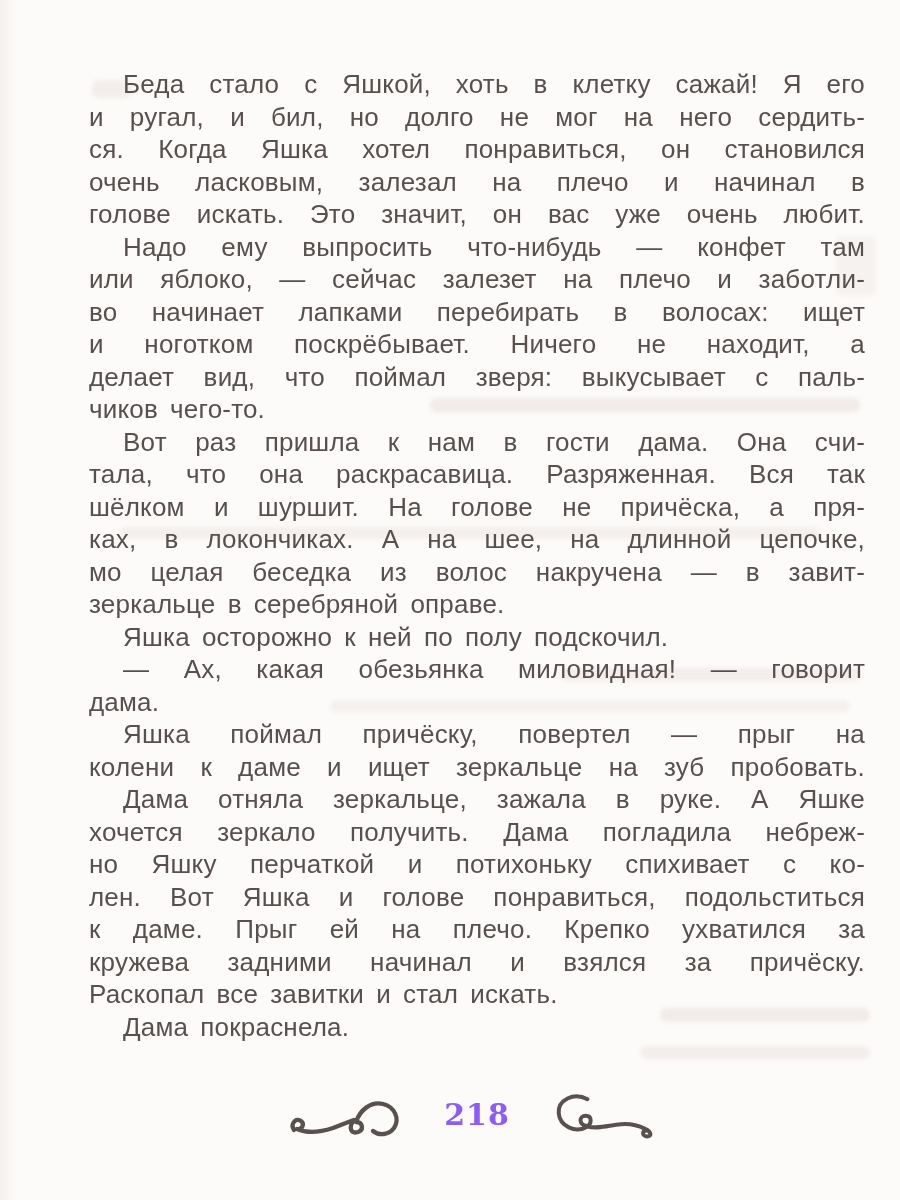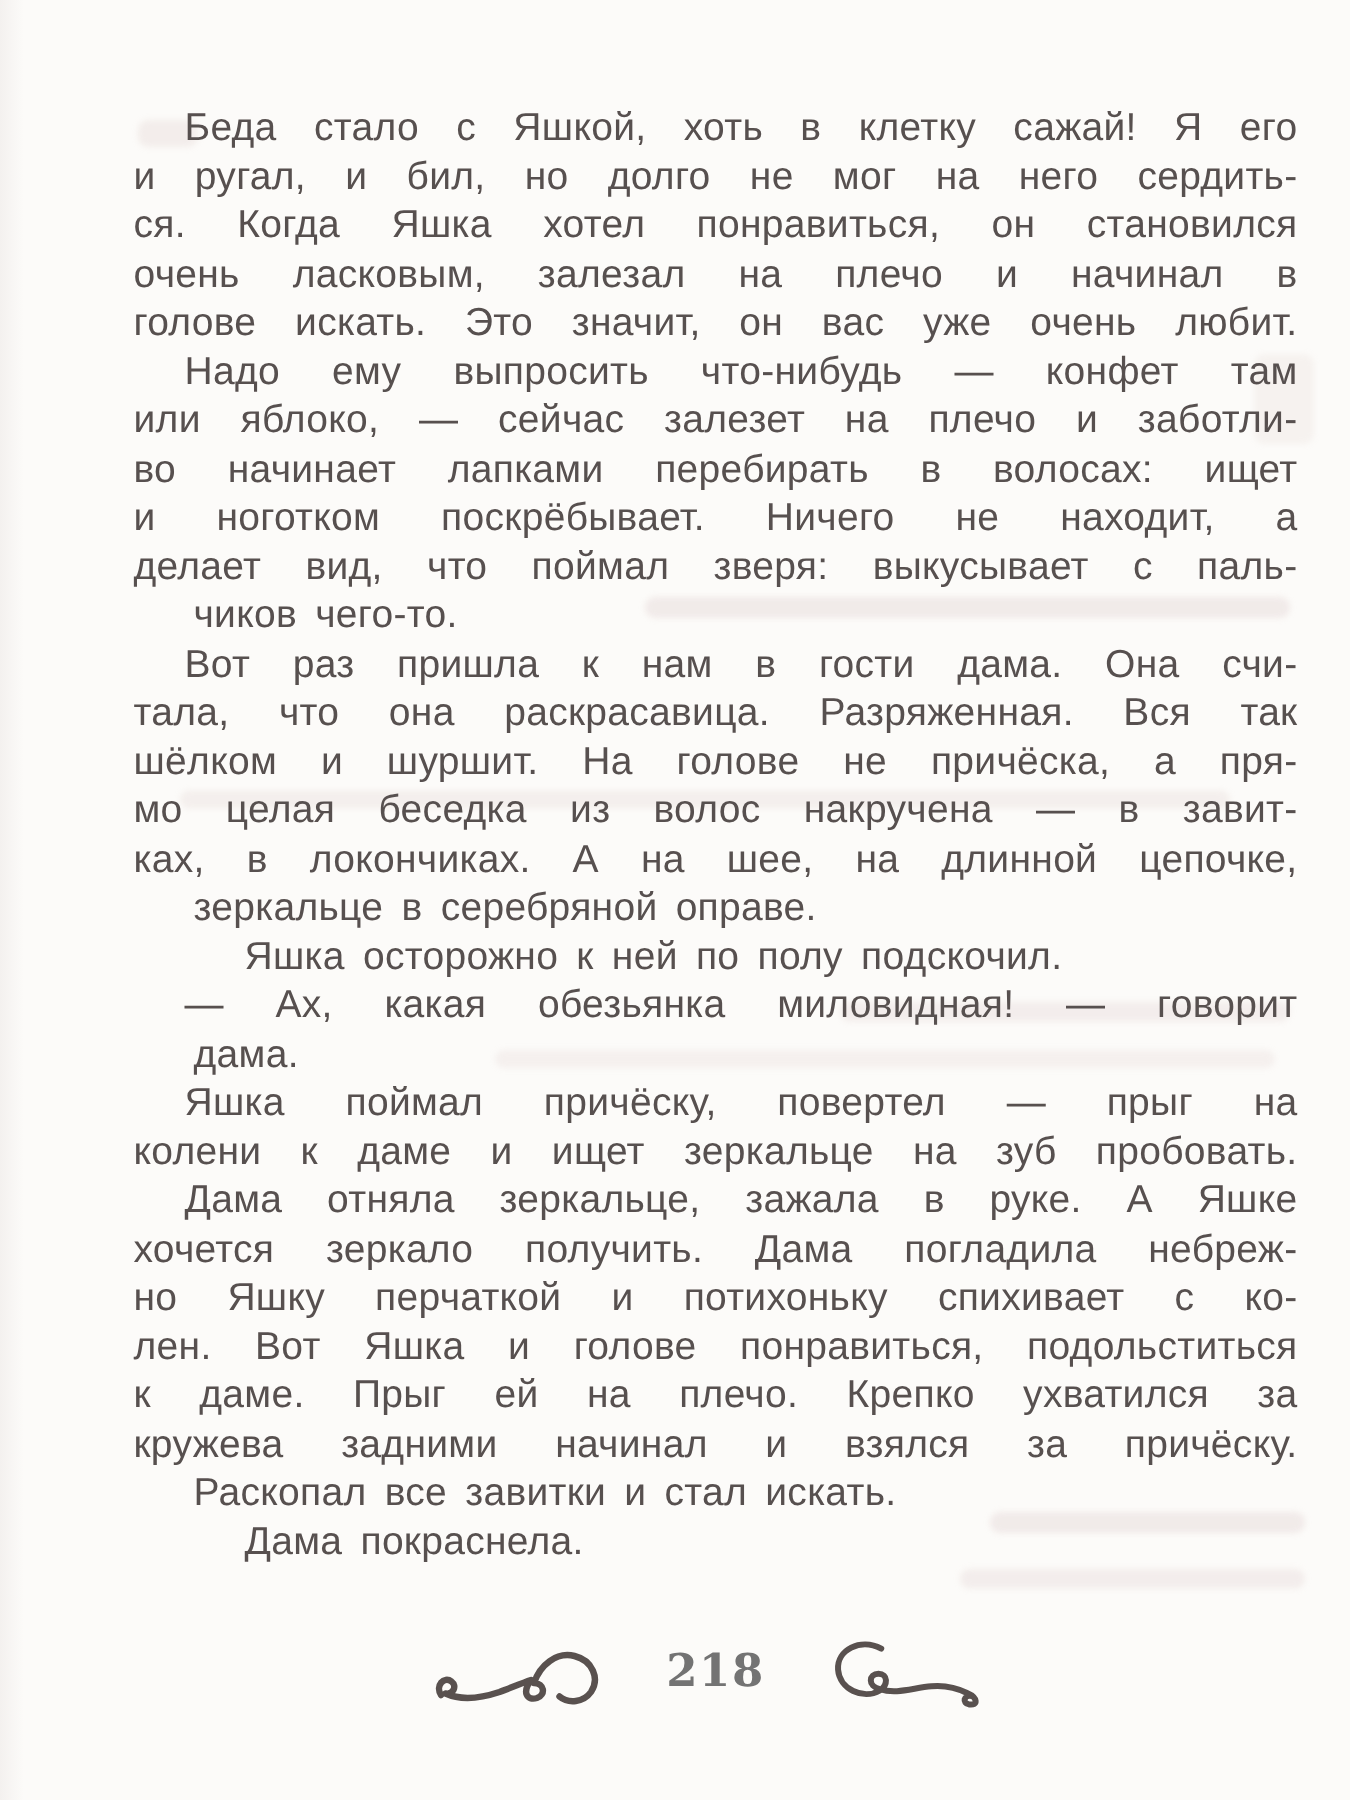--- a/index.html
+++ b/index.html
@@ -56,41 +56,40 @@
     letter-spacing:0.2px;
   }
   .line{
     text-align:justify;
     text-align-last:justify;
   }
   .line.indent{ text-indent:34px; }
   .line.no-just{
     text-align:left;
     text-align-last:left;
-    margin-left:40px;
   }
 
   .footer{
     position:absolute;
     left:89px;top:1086px;width:776px;height:56px;
     display:flex;align-items:center;justify-content:center;
     gap:38px;
     color:#4c4547;
   }
   .flourish{width:118px;height:52px;display:block;}
   .flourish path{
     fill:none;stroke:#59514f;stroke-width:4.3;
     stroke-linecap:round;stroke-linejoin:round;
   }
   .page-num{
     font-family:"DejaVu Serif", serif;
     font-weight:700;
     font-size:30px;
     letter-spacing:1px;
-    color:#737373;
+    color:#8b5cf6;
   }
 </style>
 </head>
 <body>
 
 <div class="page">
 
   <div class="edge-left"></div>
   <div class="edge-right"></div>
 
@@ -116,22 +115,22 @@
         <div class="line">или яблоко, — сейчас залезет на плечо и заботли-</div>
         <div class="line">во начинает лапками перебирать в волосах: ищет</div>
         <div class="line">и ноготком поскрёбывает. Ничего не находит, а</div>
         <div class="line">делает вид, что поймал зверя: выкусывает с паль-</div>
         <div class="line no-just">чиков чего-то.</div>
       </div>
       <div>
         <div class="line indent">Вот раз пришла к нам в гости дама. Она счи-</div>
         <div class="line">тала, что она раскрасавица. Разряженная. Вся так</div>
         <div class="line">шёлком и шуршит. На голове не причёска, а пря-</div>
+        <div class="line">ках, в локончиках. А на шее, на длинной цепочке,</div>
         <div class="line">мо целая беседка из волос накручена — в завит-</div>
-        <div class="line">ках, в локончиках. А на шее, на длинной цепочке,</div>
         <div class="line no-just">зеркальце в серебряной оправе.</div>
       </div>
       <div>
         <div class="line indent no-just">Яшка осторожно к ней по полу подскочил.</div>
       </div>
       <div>
         <div class="line indent">— Ах, какая обезьянка миловидная! — говорит</div>
         <div class="line no-just">дама.</div>
       </div>
       <div>

